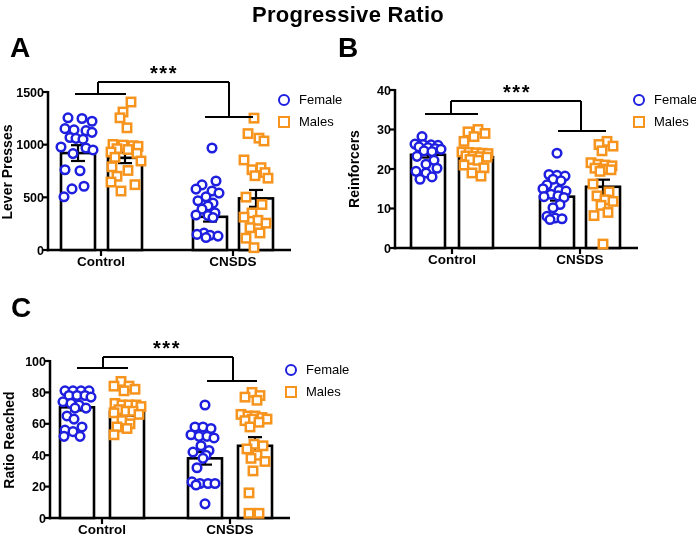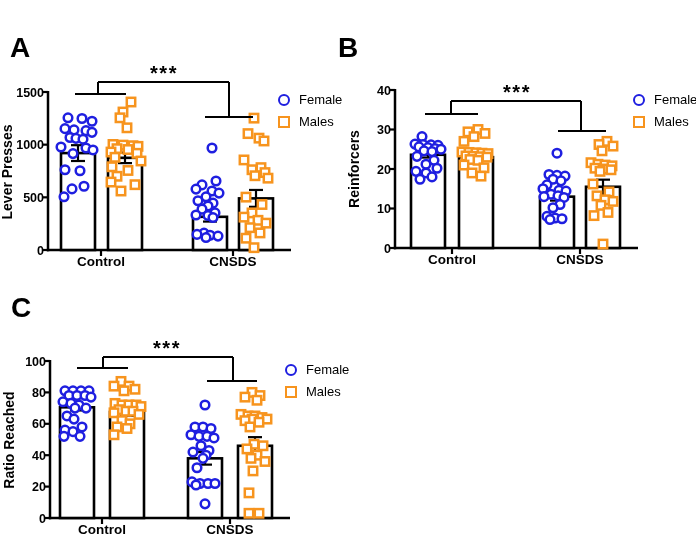--- a/index.html
+++ b/index.html
@@ -15,20 +15,21 @@
   .legend-item{display:flex;align-items:center;height:16px;margin-bottom:6px;}
   .lmark{width:8px;height:8px;border:2.5px solid #000;background:#fff;
          display:inline-block;margin-right:9px;flex:0 0 auto;}
   .lcircle{border-radius:50%;}
   .ltext{font-size:13px;line-height:16px;text-align:right;}
 </style>
 </head>
 <body>
 
 <div class="fig" id="fig">
+  <div class="title">Progressive Ratio</div>
 
   <div class="plabel" style="left:10px;top:32px">A</div>
   <div class="plabel" style="left:338px;top:32px">B</div>
   <div class="plabel" style="left:11px;top:292px">C</div>
 
   <div class="ytitle" style="left:-91px;top:162px">Lever Presses</div>
   <div class="ytitle" style="left:256px;top:159px">Reinforcers</div>
   <div class="ytitle" style="left:-89px;top:430px">Ratio Reached</div>
 
 <svg width="696" height="536" viewBox="0 0 696 536" class="plot">

